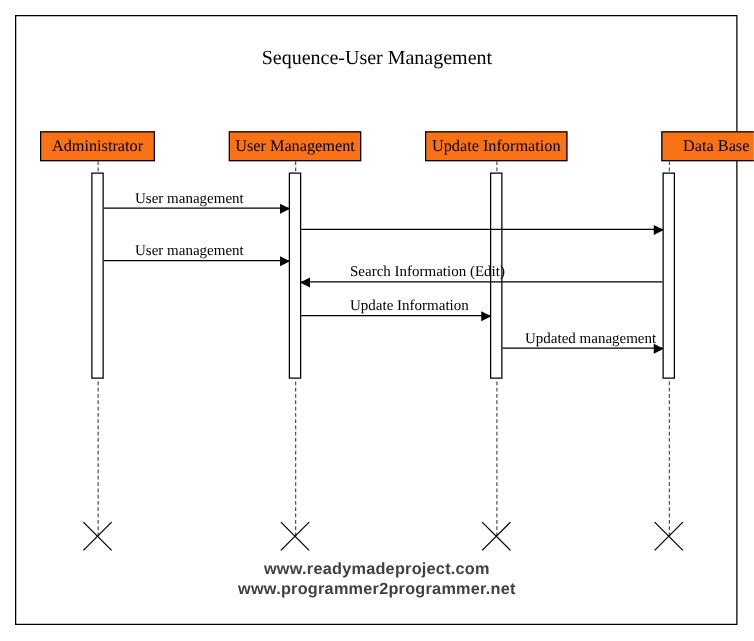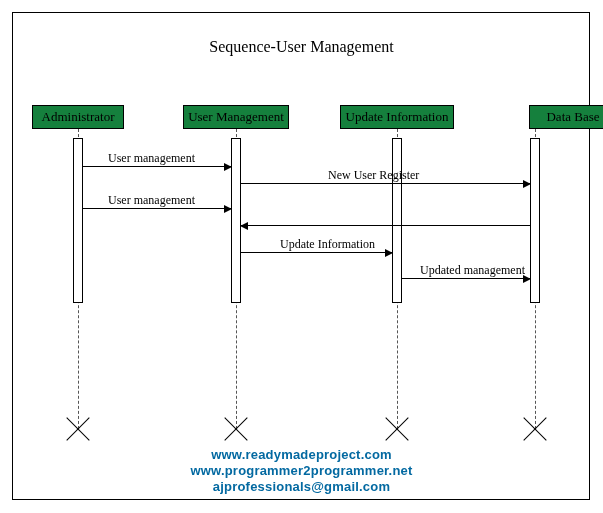--- a/index.html
+++ b/index.html
@@ -29,21 +29,21 @@
     left: 0;
     width: 603px;
     text-align: center;
     font-size: 16px;
     font-family: "Times New Roman", Times, serif;
   }
   .participant {
     position: absolute;
     top: 105px;
     border: 1px solid #000;
-    background: #15803d;
+    background: #f97316;
     font-size: 13px;
     text-align: center;
     box-sizing: border-box;
     height: 24px;
     line-height: 22px;
     white-space: nowrap;
   }
   .lifeline {
     position: absolute;
     top: 129px;
@@ -109,21 +109,21 @@
     background: transparent;
   }
   .watermark {
     position: absolute;
     width: 603px;
     left: 0;
     text-align: center;
     font-size: 13px;
     font-weight: bold;
     font-family: Arial, sans-serif;
-    color: #0369a1;
+    color: #404040;
     letter-spacing: 0.2px;
   }
 </style>
 </head>
 <body>
 
 <div class="canvas">
   <div class="frame"></div>
 
   <div class="title">Sequence-User Management</div>
@@ -149,37 +149,36 @@
   <div class="dest-x" style="left:521px; top:415px;"></div>
 
   <div class="msg-line" style="left:83px; top:166px; width:148px;">
     <div class="arrowhead-r"></div>
   </div>
   <div class="msg-label" style="left:108px; top:151px;">User management</div>
 
   <div class="msg-line" style="left:241px; top:183px; width:289px;">
     <div class="arrowhead-r"></div>
   </div>
-  <div class="msg-label" style="left:328px; top:168px;">New User Register</div>
 
   <div class="msg-line" style="left:83px; top:208px; width:148px;">
     <div class="arrowhead-r"></div>
   </div>
   <div class="msg-label" style="left:108px; top:193px;">User management</div>
 
   <div class="msg-line" style="left:241px; top:225px; width:289px;">
     <div class="arrowhead-l"></div>
   </div>
+  <div class="msg-label" style="left:280px; top:210px;">Search Information (Edit)</div>
 
   <div class="msg-line" style="left:241px; top:252px; width:151px;">
     <div class="arrowhead-r"></div>
   </div>
   <div class="msg-label" style="left:280px; top:237px;">Update Information</div>
 
   <div class="msg-line" style="left:402px; top:278px; width:128px;">
     <div class="arrowhead-r"></div>
   </div>
   <div class="msg-label" style="left:420px; top:263px;">Updated management</div>
 
   <div class="watermark" style="top:447px;">www.readymadeproject.com</div>
   <div class="watermark" style="top:463px;">www.programmer2programmer.net</div>
-  <div class="watermark" style="top:479px;">ajprofessionals@gmail.com</div>
 </div>
 
 </body></html>

